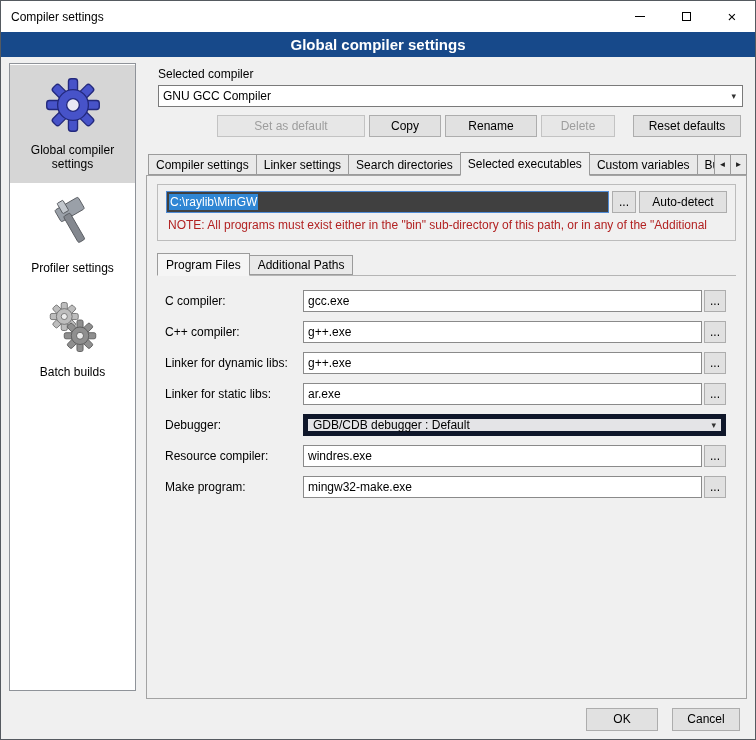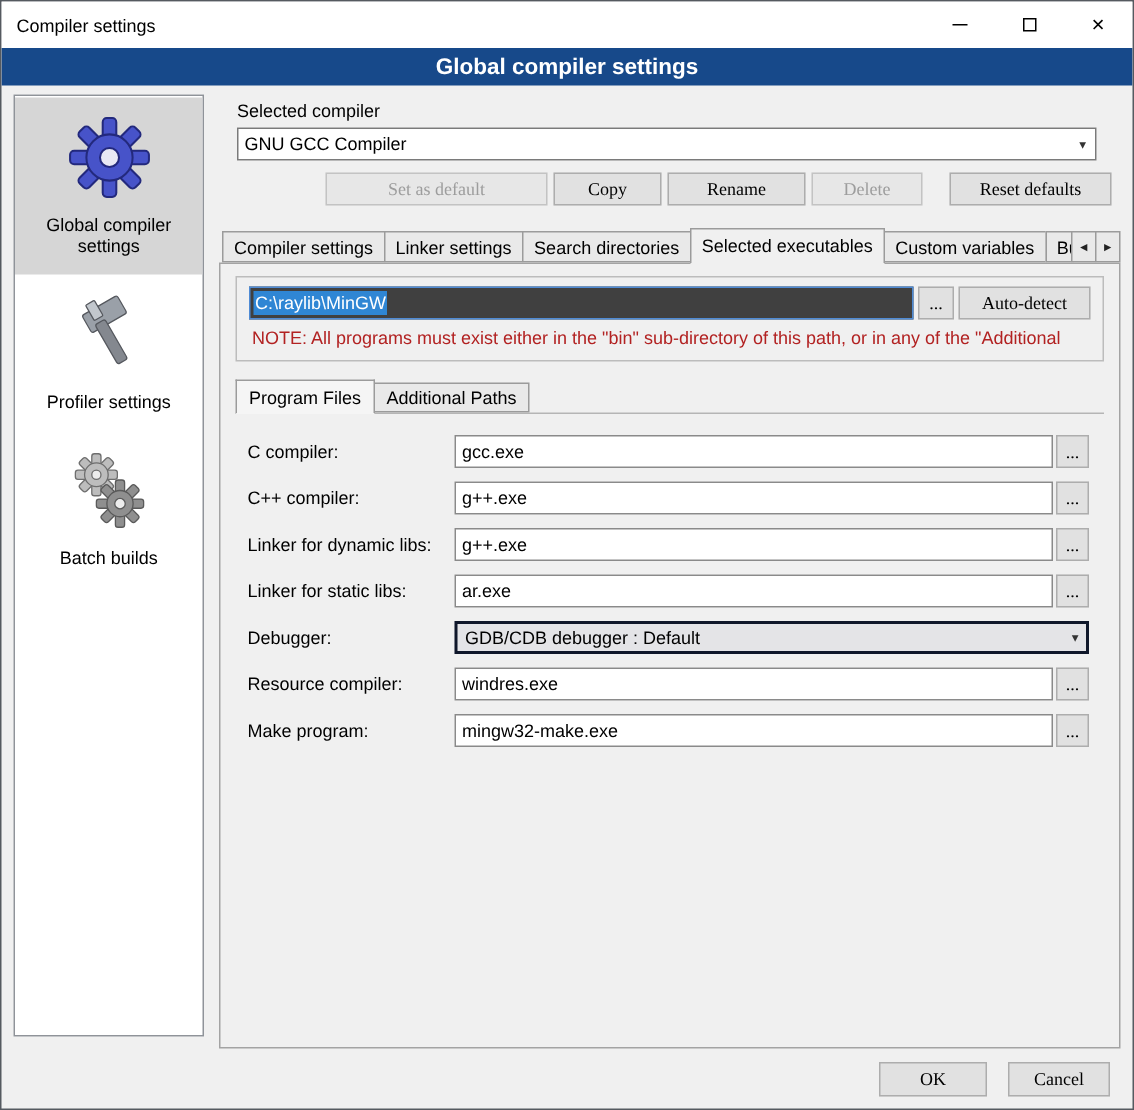--- a/index.html
+++ b/index.html
@@ -53,32 +53,32 @@
   .side-item.selected { background: #d6d6d6; }
   .side-item .icon-wrap { height: 60px; display: flex; align-items: center; justify-content: center; }
   .side-item .side-label { margin-top: 8px; font-size: 12px; line-height: 14px; }
   
   .main {
     position: absolute; left: 145px; top: 0; right: 8px; bottom: 40px;
     display: flex; flex-direction: column;
   }
   .sc-label { margin: 10px 0 0 12px; font-size: 12px; }
   .combo {
-    margin: 4px 16px 0 12px; height: 22px;
+    margin: 4px 4px 0 12px; height: 22px;
     background: #fff; border: 1px solid #7a7a7a;
     display: flex; align-items: center; padding: 0 4px; cursor: default; gap: 20px;
   }
   .combo .combo-text { font-size: 12px; }
   .combo .arrow { margin-left: auto; font-size: 9px; color: #333; padding-right: 2px; }
   .btnrow {
     margin: 8px 6px 0 12px; display: flex; justify-content: flex-end; gap: 4px;
   }
   .btn {
     background: #e1e1e1; border: 1px solid #adadad;
-    font-family: Liberation Serif, serif; font-size: 12px; height: 22px;
+    font-family: Liberation Sans, sans-serif; font-size: 12px; height: 22px;
     display: inline-flex; align-items: center; justify-content: center;
     cursor: default; padding: 0 6px;
   }
   .btn.disabled { color: #9d9d9d; border-color: #c3c3c3; background: #e7e7e7; }
   .w-setdef { width: 148px; }
   .w-copy { width: 72px; }
   .w-rename { width: 92px; }
   .w-delete { width: 74px; }
   .w-reset { width: 108px; margin-left: 14px; }
   
@@ -149,21 +149,21 @@
   
   .rows { margin: 14px 20px 0 18px; }
   .frow { display: flex; align-items: center; margin-bottom: 9px; }
   .flabel { width: 138px; flex: none; font-size: 12px; }
   .finput {
     flex: 1; height: 22px; border: 1px solid #8a8a8a; background: #fff;
     font-family: inherit; font-size: 12px; padding: 0 4px; min-width: 0;
   }
   .fdots { width: 22px; flex: none; margin-left: 2px; }
   .fcombo {
-    flex: 1; height: 22px; border: 2px solid #0f172a;
+    flex: 1; height: 22px; border: 5px solid #0f172a;
     background: #e4e4e7; display: flex; align-items: center;
     padding: 0 5px; cursor: default;
   }
   .fcombo .arrow { margin-left: auto; font-size: 9px; color: #333; }
   
   .footer {
     position: absolute; left: 0; right: 0; bottom: 0; height: 40px;
     display: flex; align-items: center; justify-content: flex-end;
     padding-right: 15px; gap: 14px;
   }

